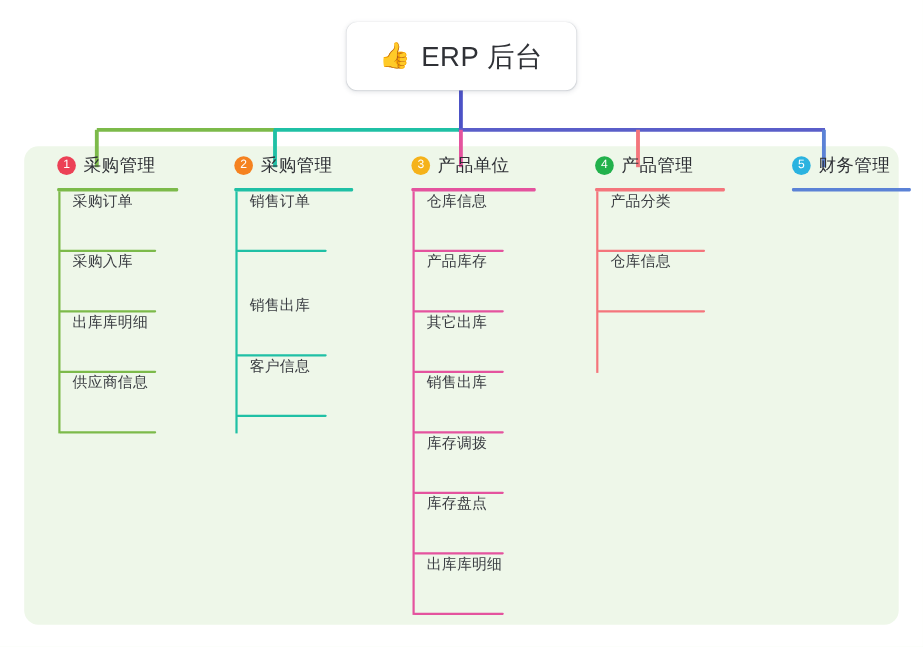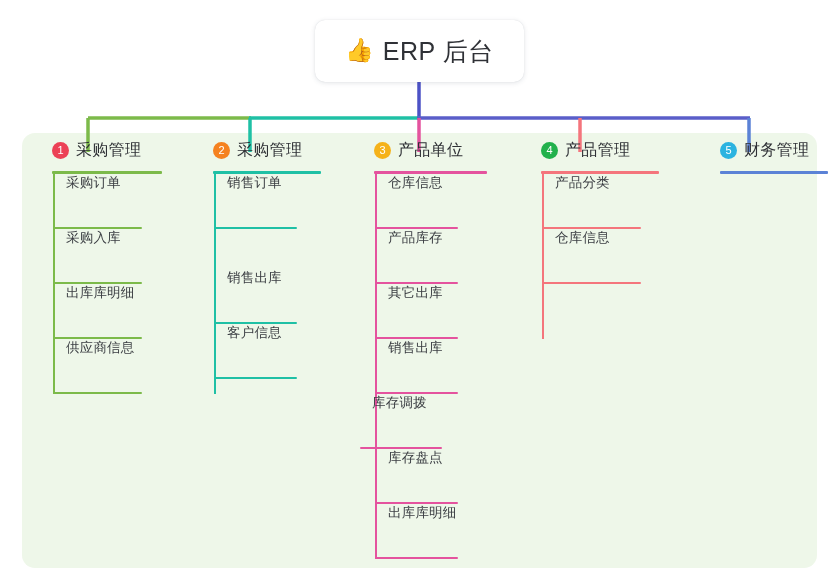--- a/index.html
+++ b/index.html
@@ -248,21 +248,21 @@
             <div class="item-rule" style="width: 82px; background: rgb(228, 83, 158);"></div>
           </div>
           <div class="item" style="margin-left: 17px;">
             <span class="item-label">其它出库</span>
             <div class="item-rule" style="width: 82px; background: rgb(228, 83, 158);"></div>
           </div>
           <div class="item" style="margin-left: 17px;">
             <span class="item-label">销售出库</span>
             <div class="item-rule" style="width: 82px; background: rgb(228, 83, 158);"></div>
           </div>
-          <div class="item" style="margin-left: 1px;">
+          <div class="item" style="margin-left: 17px;">
             <span class="item-label">库存调拨</span>
             <div class="item-rule" style="width: 82px; background: rgb(228, 83, 158);"></div>
           </div>
           <div class="item" style="margin-left: 17px;">
             <span class="item-label">库存盘点</span>
             <div class="item-rule" style="width: 82px; background: rgb(228, 83, 158);"></div>
           </div>
           <div class="item" style="margin-left: 17px;">
             <span class="item-label">出库库明细</span>
             <div class="item-rule" style="width: 82px; background: rgb(228, 83, 158);"></div>

